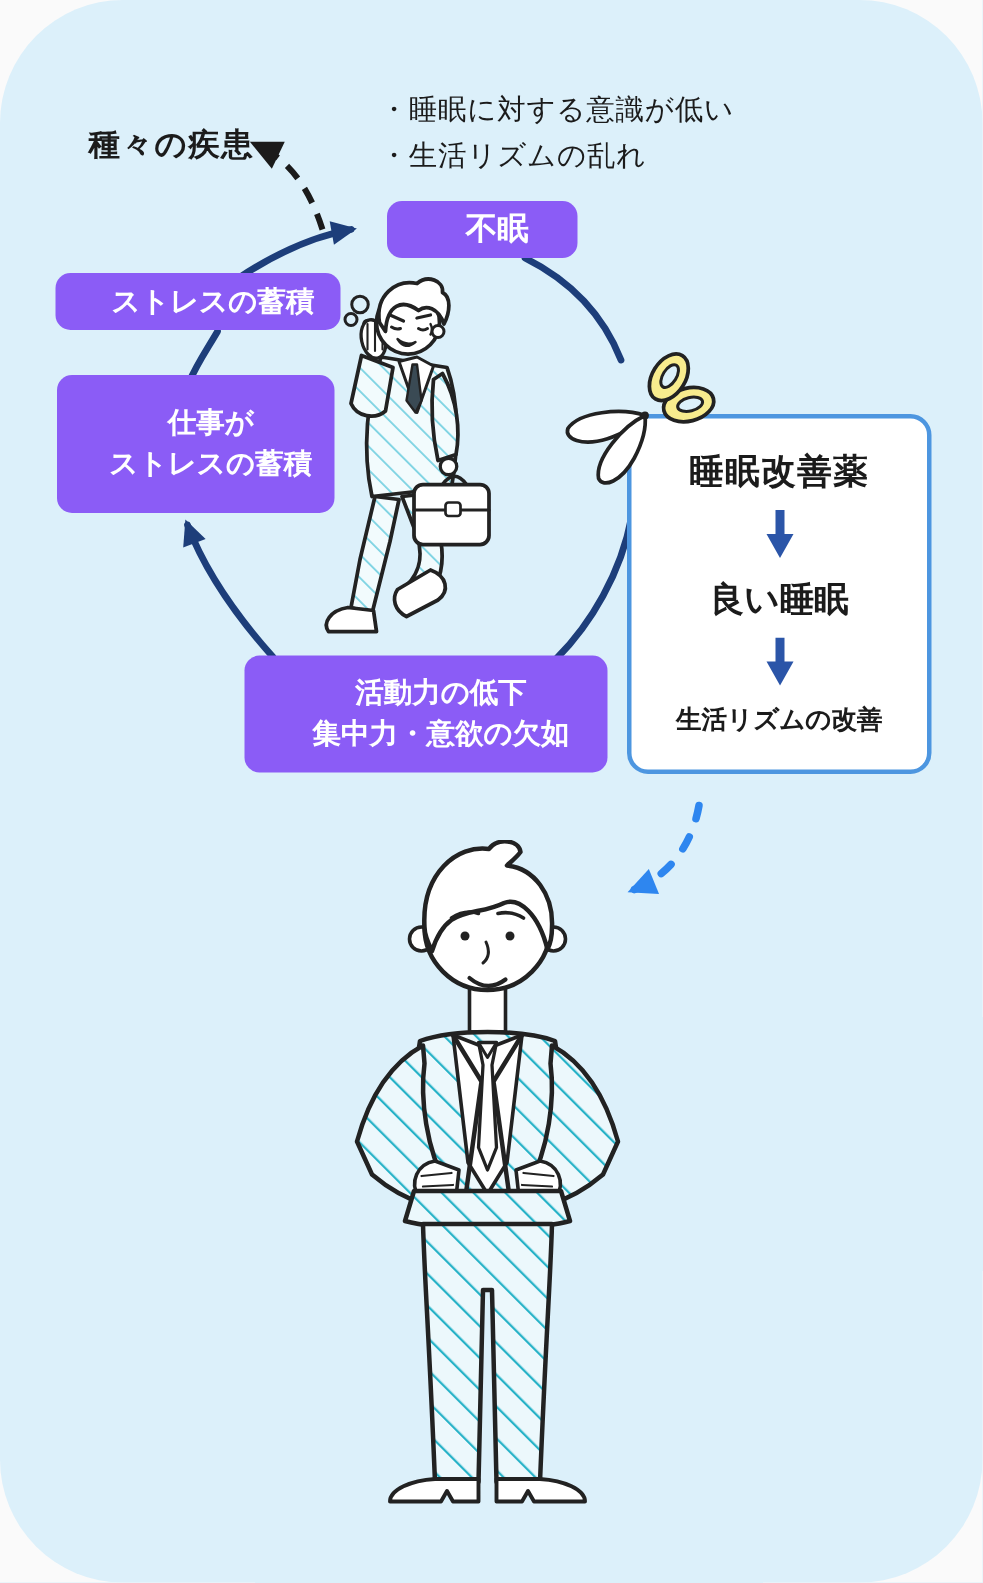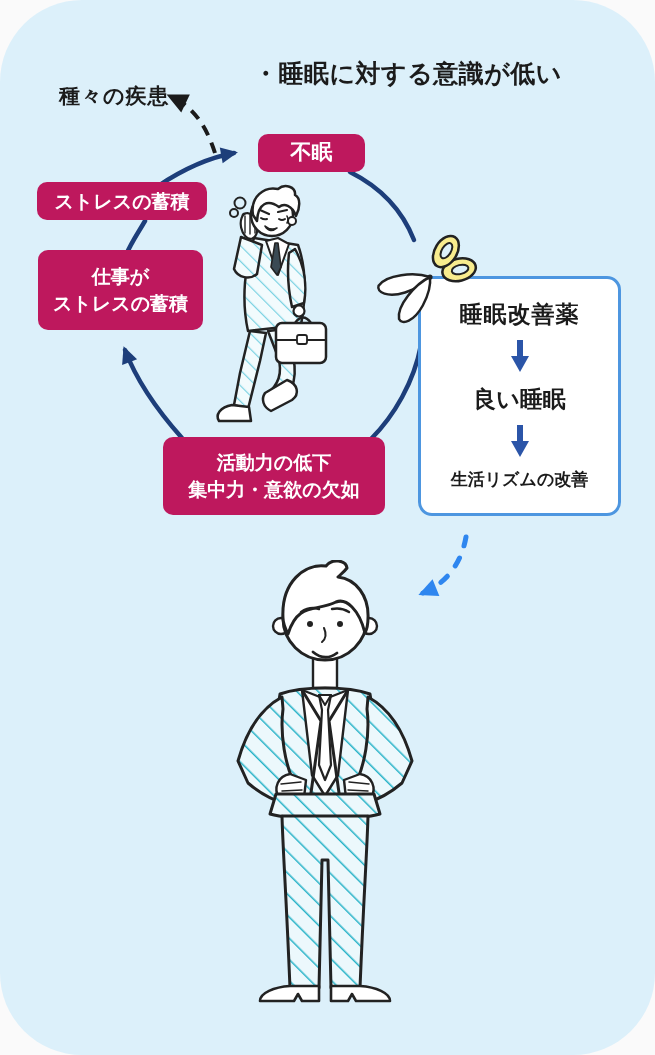--- a/index.html
+++ b/index.html
@@ -12,32 +12,32 @@
   .card{
     position:absolute;inset:0;
     background:#dcf0fa;
     border-radius:82px;
     overflow:hidden;
   }
   .abs{position:absolute;}
   svg.layer{position:absolute;left:0;top:0;z-index:1;}
   .chip{
     position:absolute;z-index:2;
-    background:#be185d;color:#fff;font-weight:bold;
+    background:#8b5cf6;color:#fff;font-weight:bold;
     border-radius:10px;
     display:flex;flex-direction:column;align-items:center;justify-content:center;
-    text-align:center;line-height:1.42;
+    text-align:center;line-height:1.42;padding-left:20px;
   }
   #chip-insomnia{left:258px;top:134px;width:107px;height:38px;font-size:21px;}
   #chip-stress{left:37px;top:182px;width:170px;height:38px;font-size:19px;text-align:right;}
-  #chip-work{left:38px;top:250px;width:165px;height:80px;font-size:19px;}
+  #chip-work{left:38px;top:250px;width:165px;height:92px;font-size:19px;}
   #chip-focus{left:163px;top:437px;width:222px;height:78px;font-size:19px;}
   .note-list{
     position:absolute;left:253px;top:58px;z-index:2;
-    color:#1b1b1b;font-weight:bold;font-size:25px;line-height:31px;
+    color:#1b1b1b;font-weight:normal;font-size:19px;line-height:31px;
     letter-spacing:.5px;
   }
   .diseases{
     position:absolute;left:38px;top:82px;z-index:2;
     color:#1b1b1b;font-weight:bold;font-size:21px;letter-spacing:1px;margin-left:21px;
   }
   .remedy-box{
     position:absolute;left:418px;top:276px;width:203px;height:240px;z-index:2;
     background:#ffffff;border:3px solid #4d96e0;border-radius:14px;
     display:flex;flex-direction:column;align-items:center;justify-content:space-between;
@@ -199,20 +199,21 @@
       <circle cx="112" cy="64" r="3" fill="#222" stroke="none"></circle>
       <path d="M96,68 q4,9 -2,14" fill="none" stroke-width="2"></path>
       <path d="M85,92 q12,10 24,1" fill="none" stroke-width="2.8"></path>
     </g>
   </svg>
 
   <div class="diseases">種々の疾患</div>
 
   <div class="note-list">
     <div>・睡眠に対する意識が低い</div>
+    <div>・生活リズムの乱れ</div>
   </div>
 
   <div class="chip" id="chip-insomnia">
     <span>不眠</span>
   </div>
 
   <div class="chip" id="chip-stress">
     <span>ストレスの蓄積</span>
   </div>
 

